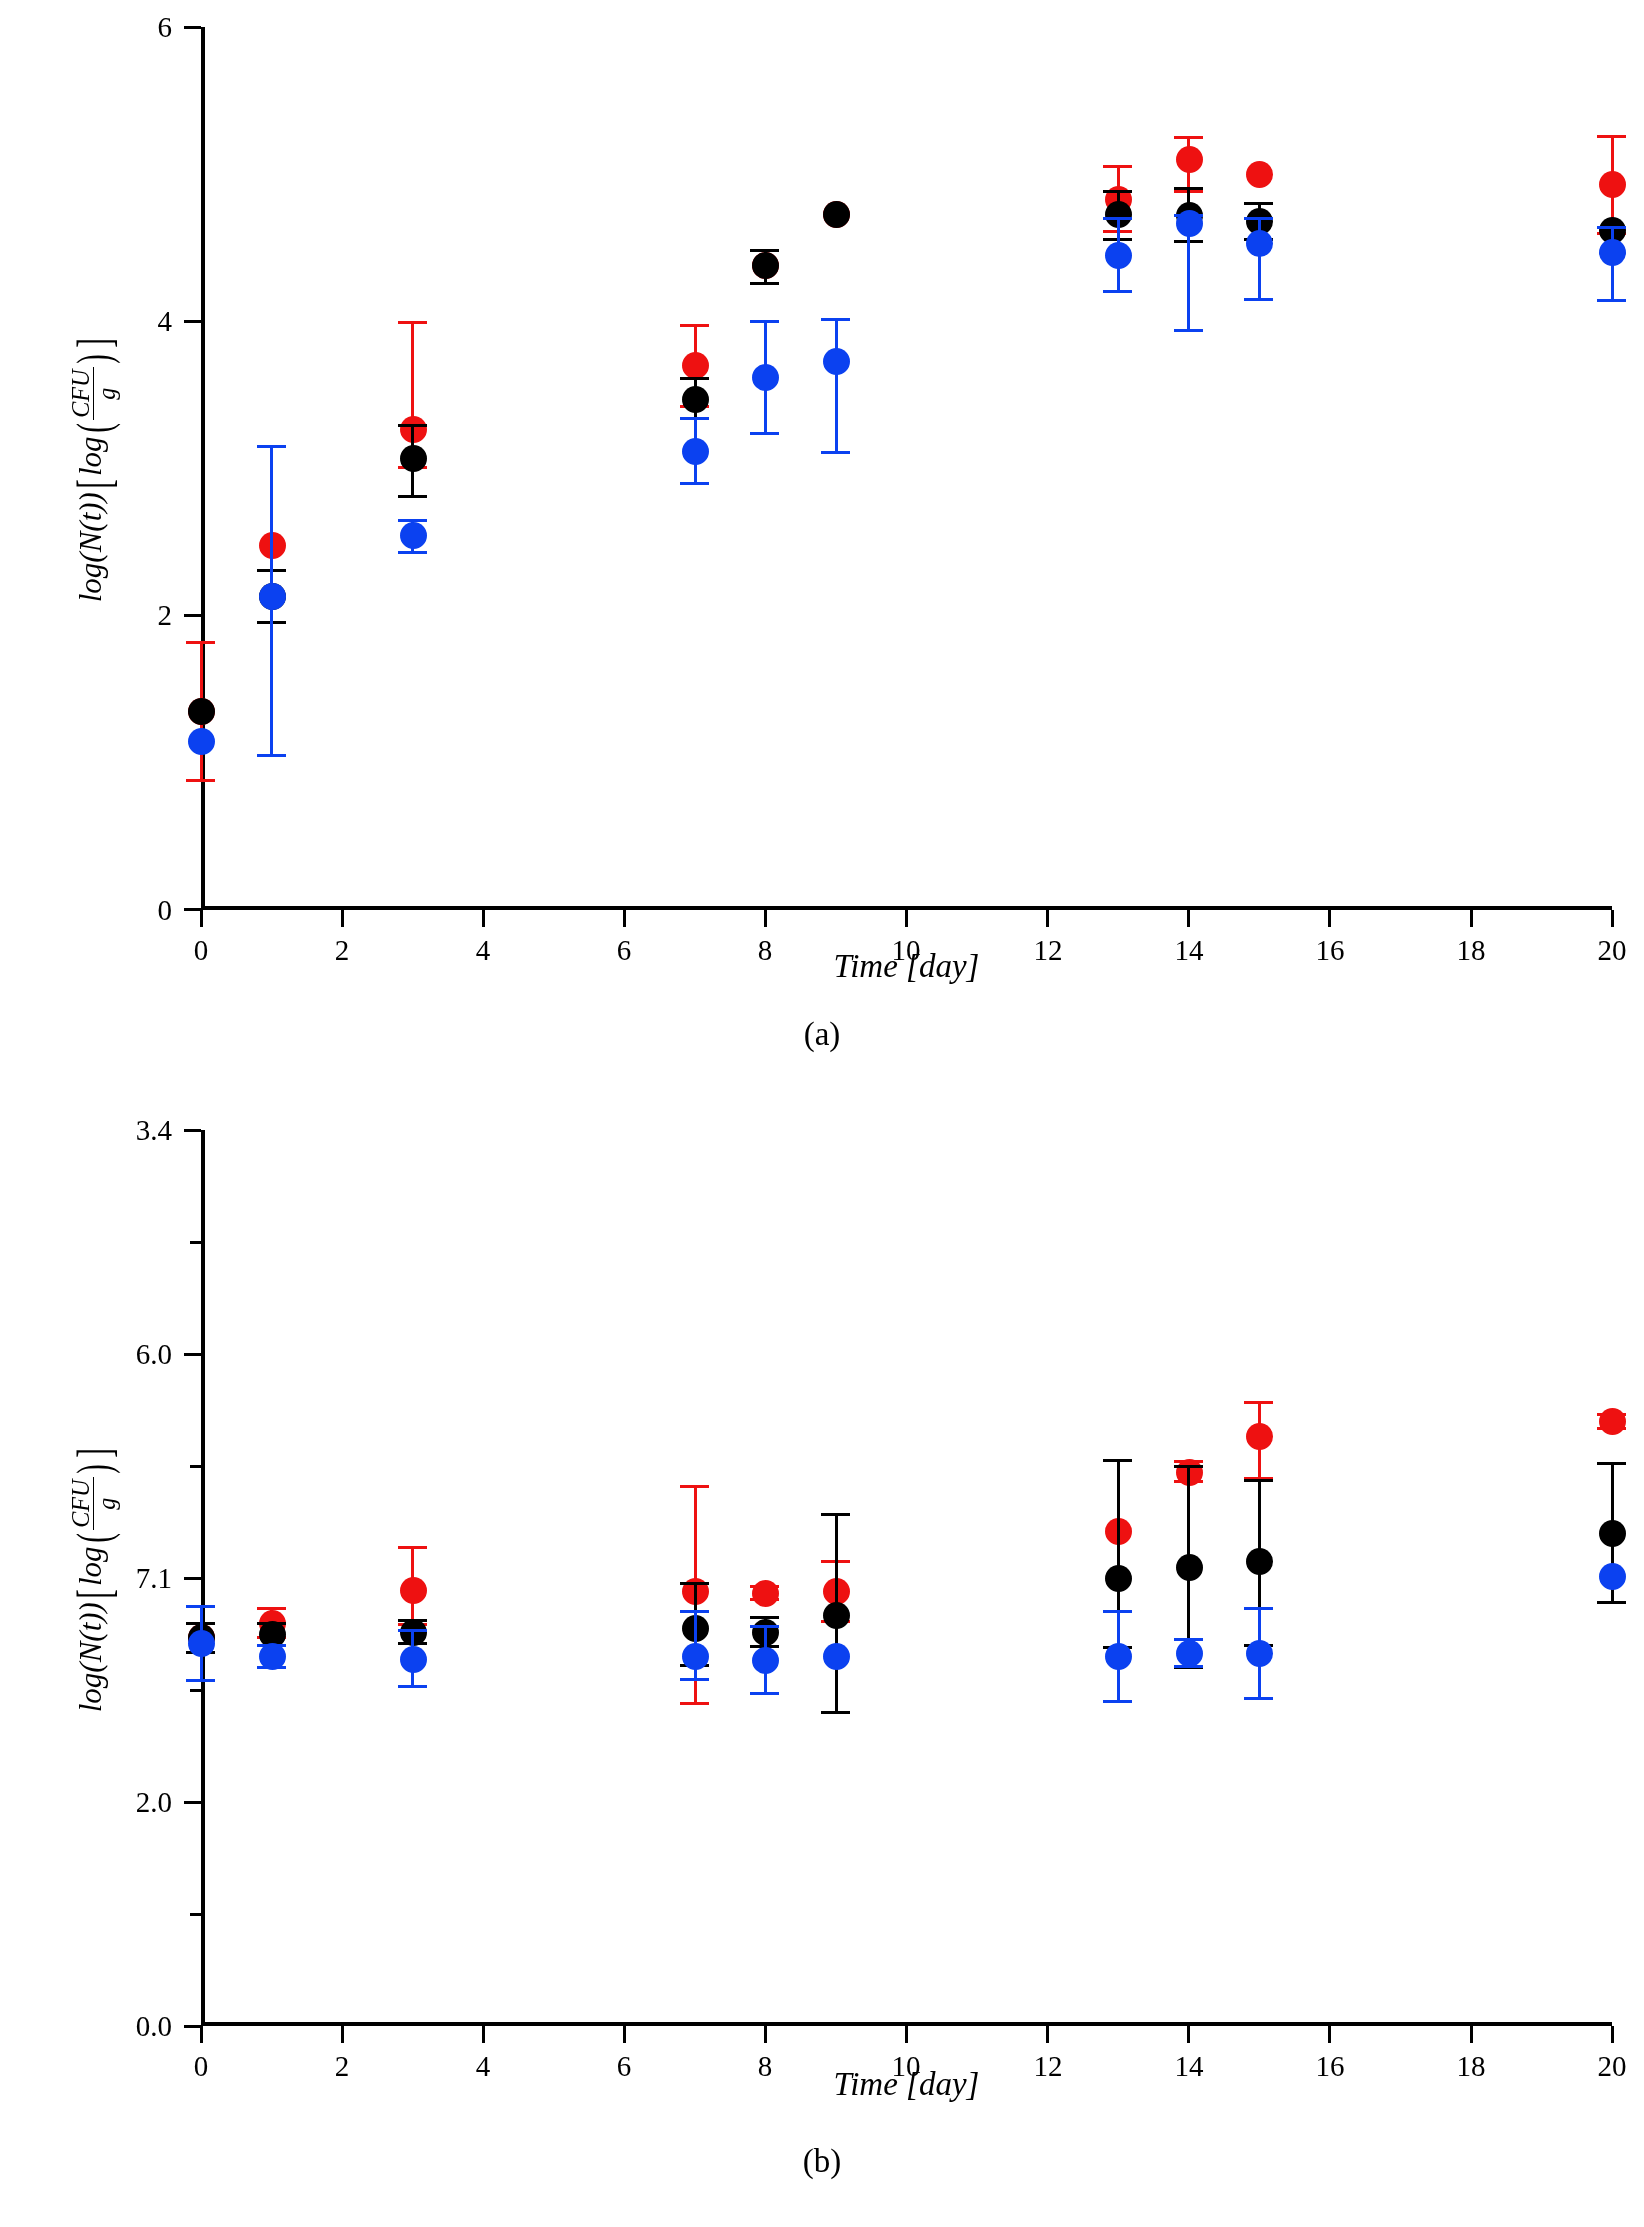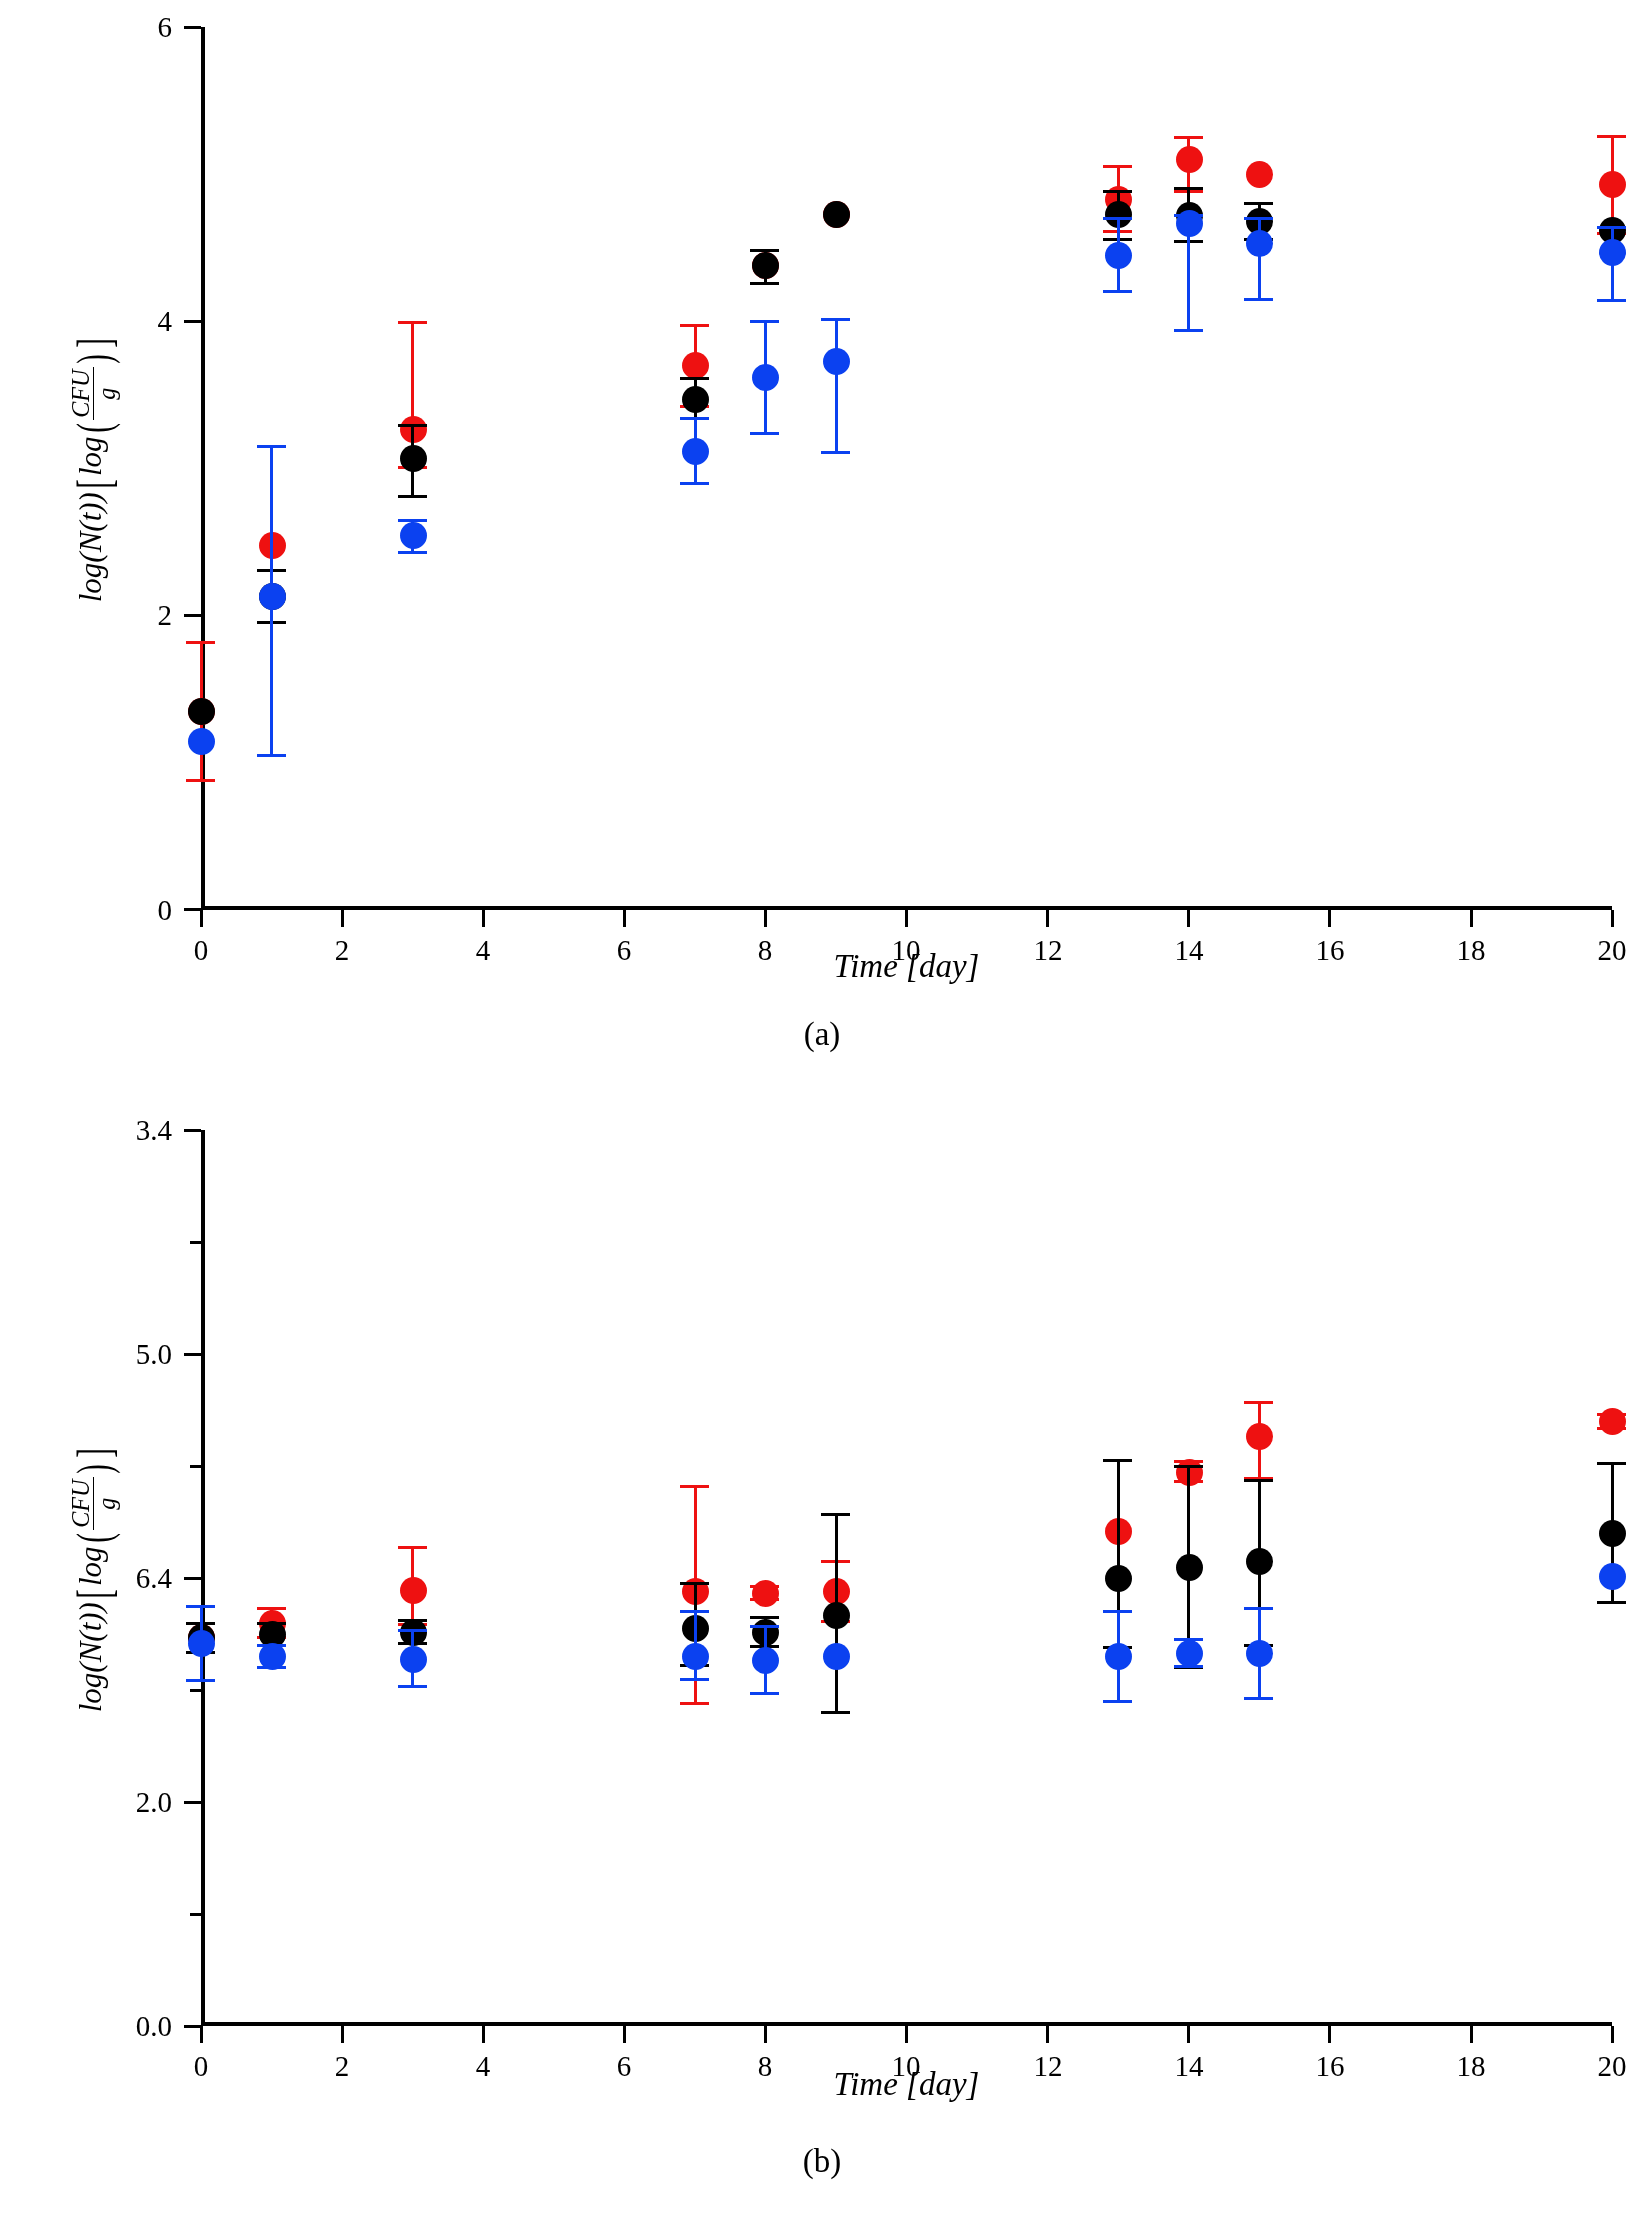--- a/index.html
+++ b/index.html
@@ -286,23 +286,23 @@
   </div>
 
   <div class="panel" id="panel-b">
     <div class="axes" id="axes-b" style="left:201px; top:27px; width:1411px; height:896px;"></div>
     <div class="plot-area" id="plotarea-b" style="left:201px; top:27px; width:1411px; height:896px;">
         <div class="tick-y" style="top: 895px;"></div>
         <div class="ylabel-text" style="top: 896px; right: 1440px; width: 134px;">0.0</div>
         <div class="tick-y" style="top: 671px;"></div>
         <div class="ylabel-text" style="top: 672px; right: 1440px; width: 134px;">2.0</div>
         <div class="tick-y" style="top: 447px;"></div>
-        <div class="ylabel-text" style="top: 448px; right: 1440px; width: 134px;">6.4</div>
+        <div class="ylabel-text" style="top: 448px; right: 1440px; width: 134px;">7.1</div>
         <div class="tick-y" style="top: 223px;"></div>
-        <div class="ylabel-text" style="top: 224px; right: 1440px; width: 134px;">5.0</div>
+        <div class="ylabel-text" style="top: 224px; right: 1440px; width: 134px;">6.0</div>
         <div class="tick-y" style="top: -1.3px;"></div>
         <div class="ylabel-text" style="top: 0px; right: 1440px; width: 134px;">3.4</div>
         <div class="tick-y minor" style="top: 783px;"></div>
         <div class="tick-y minor" style="top: 559px;"></div>
         <div class="tick-y minor" style="top: 335px;"></div>
         <div class="tick-y minor" style="top: 111px;"></div>
         <div class="tick-x" style="left: -1.3px; top: 896px;"></div>
         <div class="xlabel-text" style="left: 0px; top: 920px;">0</div>
         <div class="tick-x" style="left: 140px; top: 896px;"></div>
         <div class="xlabel-text" style="left: 141px; top: 920px;">2</div>

